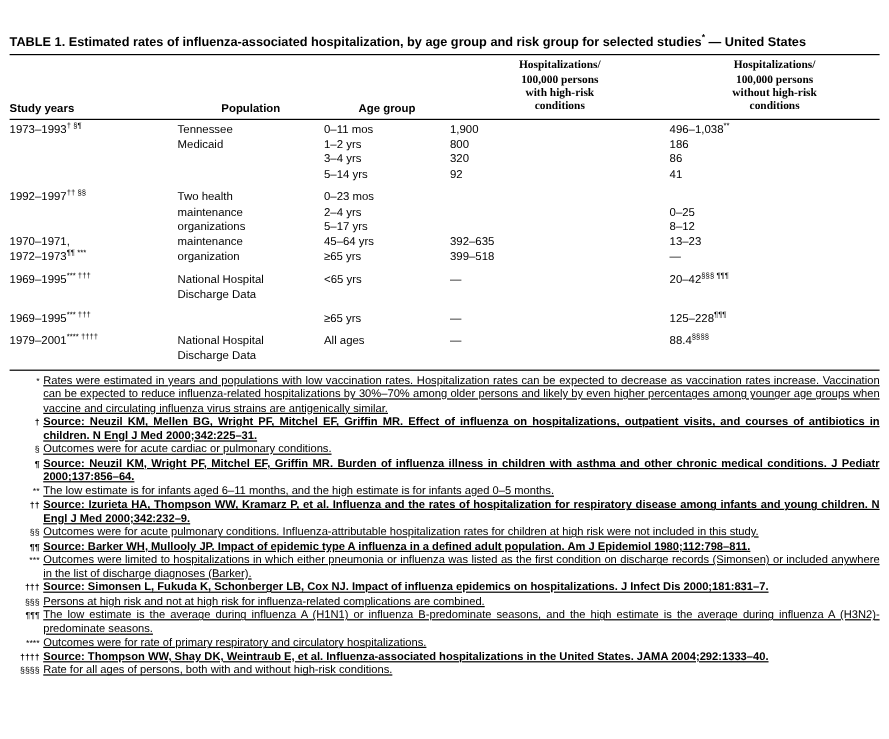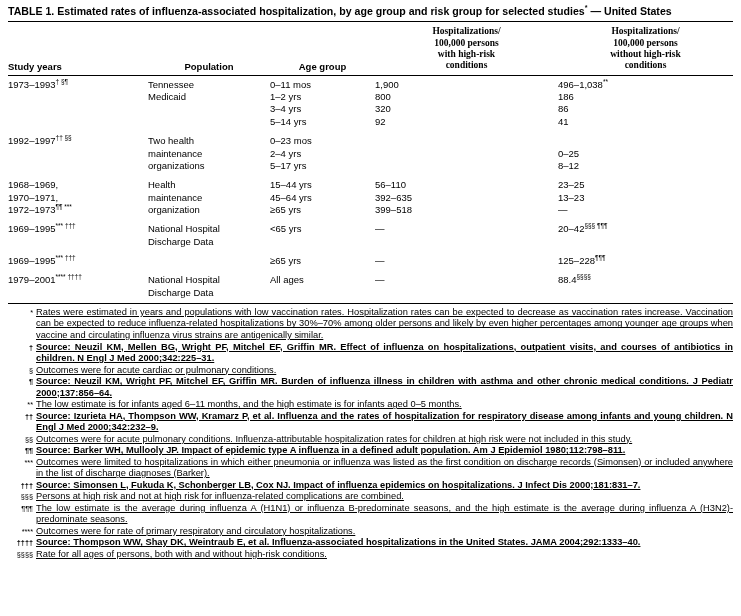--- a/index.html
+++ b/index.html
@@ -2,21 +2,21 @@
 <html><head>
 <meta charset="utf-8">
 <style>
   html, body { margin: 0; padding: 0; }
   body {
     width: 741px; height: 616px; overflow: hidden;
     background: #ffffff; color: #000000;
     font-family: "Liberation Sans", sans-serif;
     font-size: 9.5px;
   }
-  .page { padding: 5px 8px 0 8px; }
+  .page { padding: 5px 8px 0 8px; margin-top: 24px; }
   sup { font-size: 0.68em; vertical-align: super; line-height: 0; }
 
   .title { font-size: 10.6px; font-weight: bold; line-height: 1.25; }
   .rule { border-top: 1px solid #000; margin-top: 3px; }
 
   .thead {
     display: grid;
     grid-template-columns: 140px 122px 105px 183px 175px;
     align-items: end;
     padding: 4px 0 3px 0;
@@ -116,27 +116,20 @@
         <div class="tcell c4"></div>
         <div class="tcell c5">0–25</div>
       </div>
       <div class="trow">
         <div class="tcell c1"></div>
         <div class="tcell c2">organizations</div>
         <div class="tcell c3">5–17 yrs</div>
         <div class="tcell c4"></div>
         <div class="tcell c5">8–12</div>
       </div>
-      <div class="trow gap">
-        <div class="tcell c1">1968–1969,</div>
-        <div class="tcell c2">Health</div>
-        <div class="tcell c3">15–44 yrs</div>
-        <div class="tcell c4">56–110</div>
-        <div class="tcell c5">23–25</div>
-      </div>
       <div class="trow">
         <div class="tcell c1">1970–1971,</div>
         <div class="tcell c2">maintenance</div>
         <div class="tcell c3">45–64 yrs</div>
         <div class="tcell c4">392–635</div>
         <div class="tcell c5">13–23</div>
       </div>
       <div class="trow">
         <div class="tcell c1">1972–1973<sup>¶¶ ***</sup></div>
         <div class="tcell c2">organization</div>

